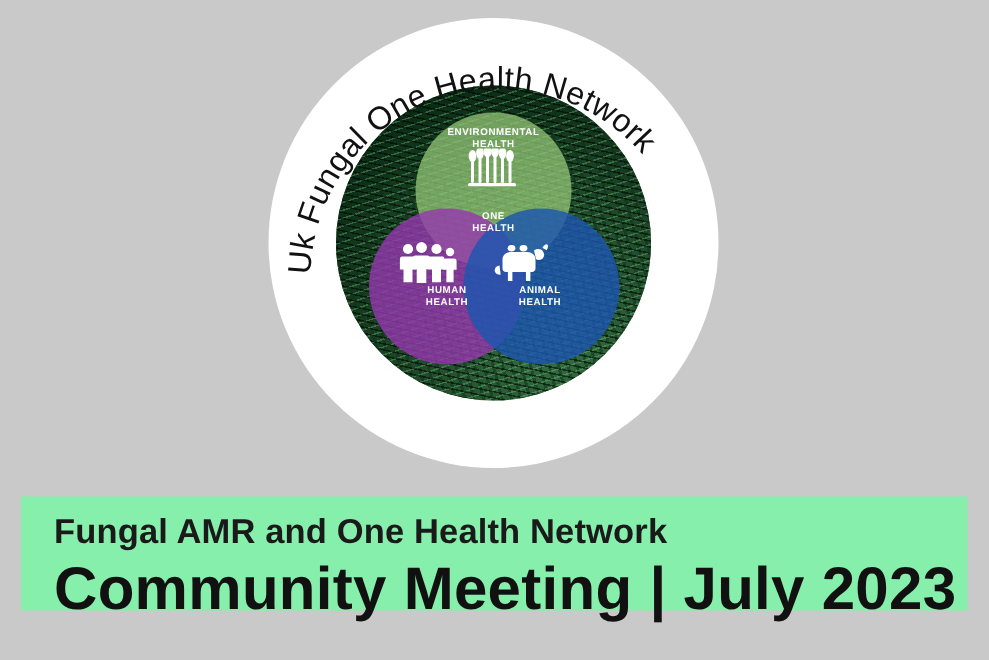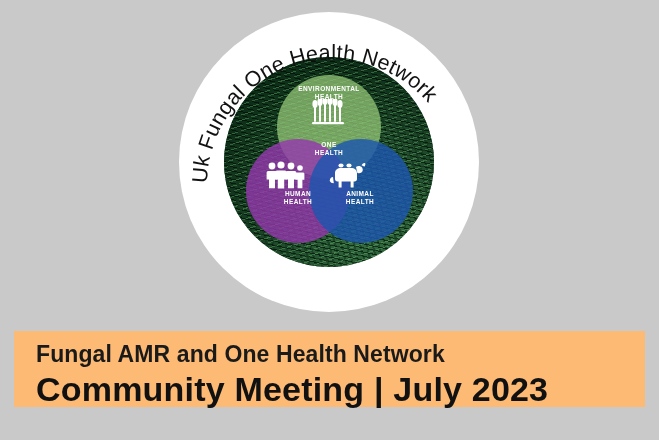--- a/index.html
+++ b/index.html
@@ -102,33 +102,33 @@
     letter-spacing: 0.2px;
   }
 
   
   .banner {
     position: absolute;
     left: 14px;
     top: 331px;
     width: 631px;
     height: 76px;
-    background: #fdba74;
+    background: #86efac;
     box-sizing: border-box;
     padding: 10px 0 0 22px;
   }
   .banner-line1 {
     font-size: 23px;
     font-weight: bold;
     color: #1a1a1a;
     letter-spacing: 0.1px;
     line-height: 1.15;
   }
   .banner-line2 {
-    font-size: 34px;
+    font-size: 40px;
     font-weight: bold;
     color: #111111;
     letter-spacing: 0.2px;
     line-height: 1.2;
     margin-top: 2px;
   }
 </style>
 </head>
 <body>
 

